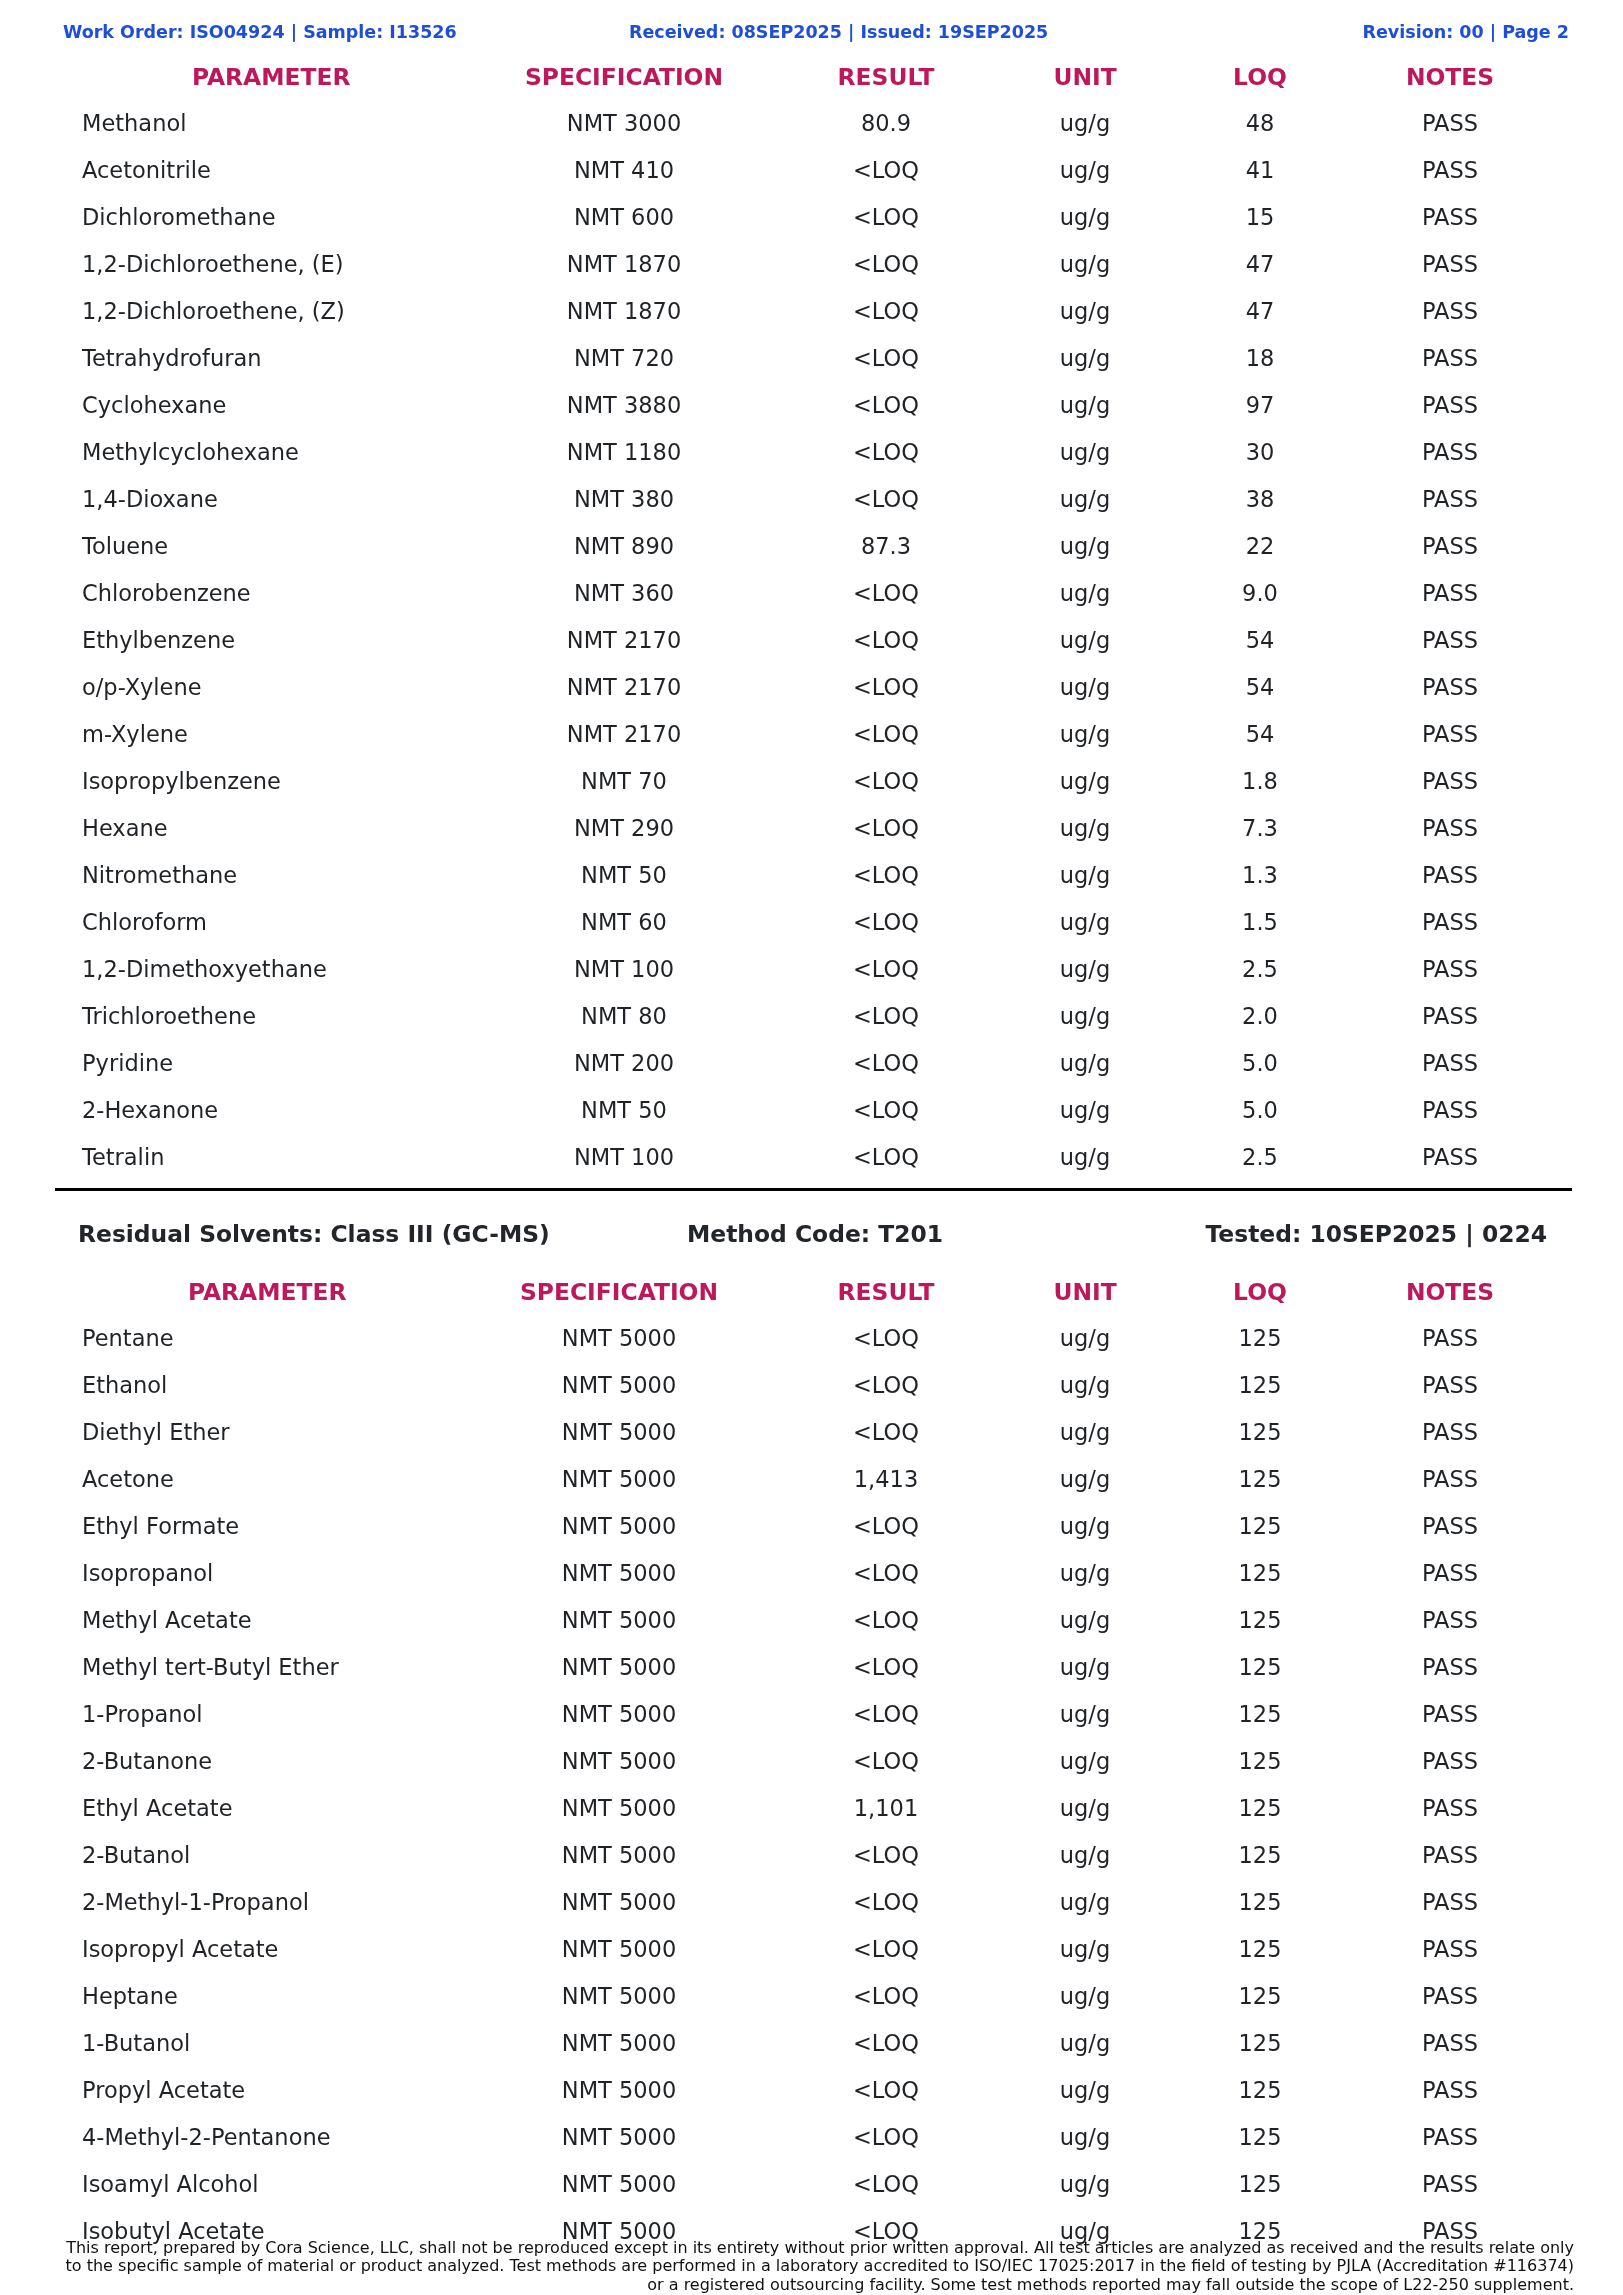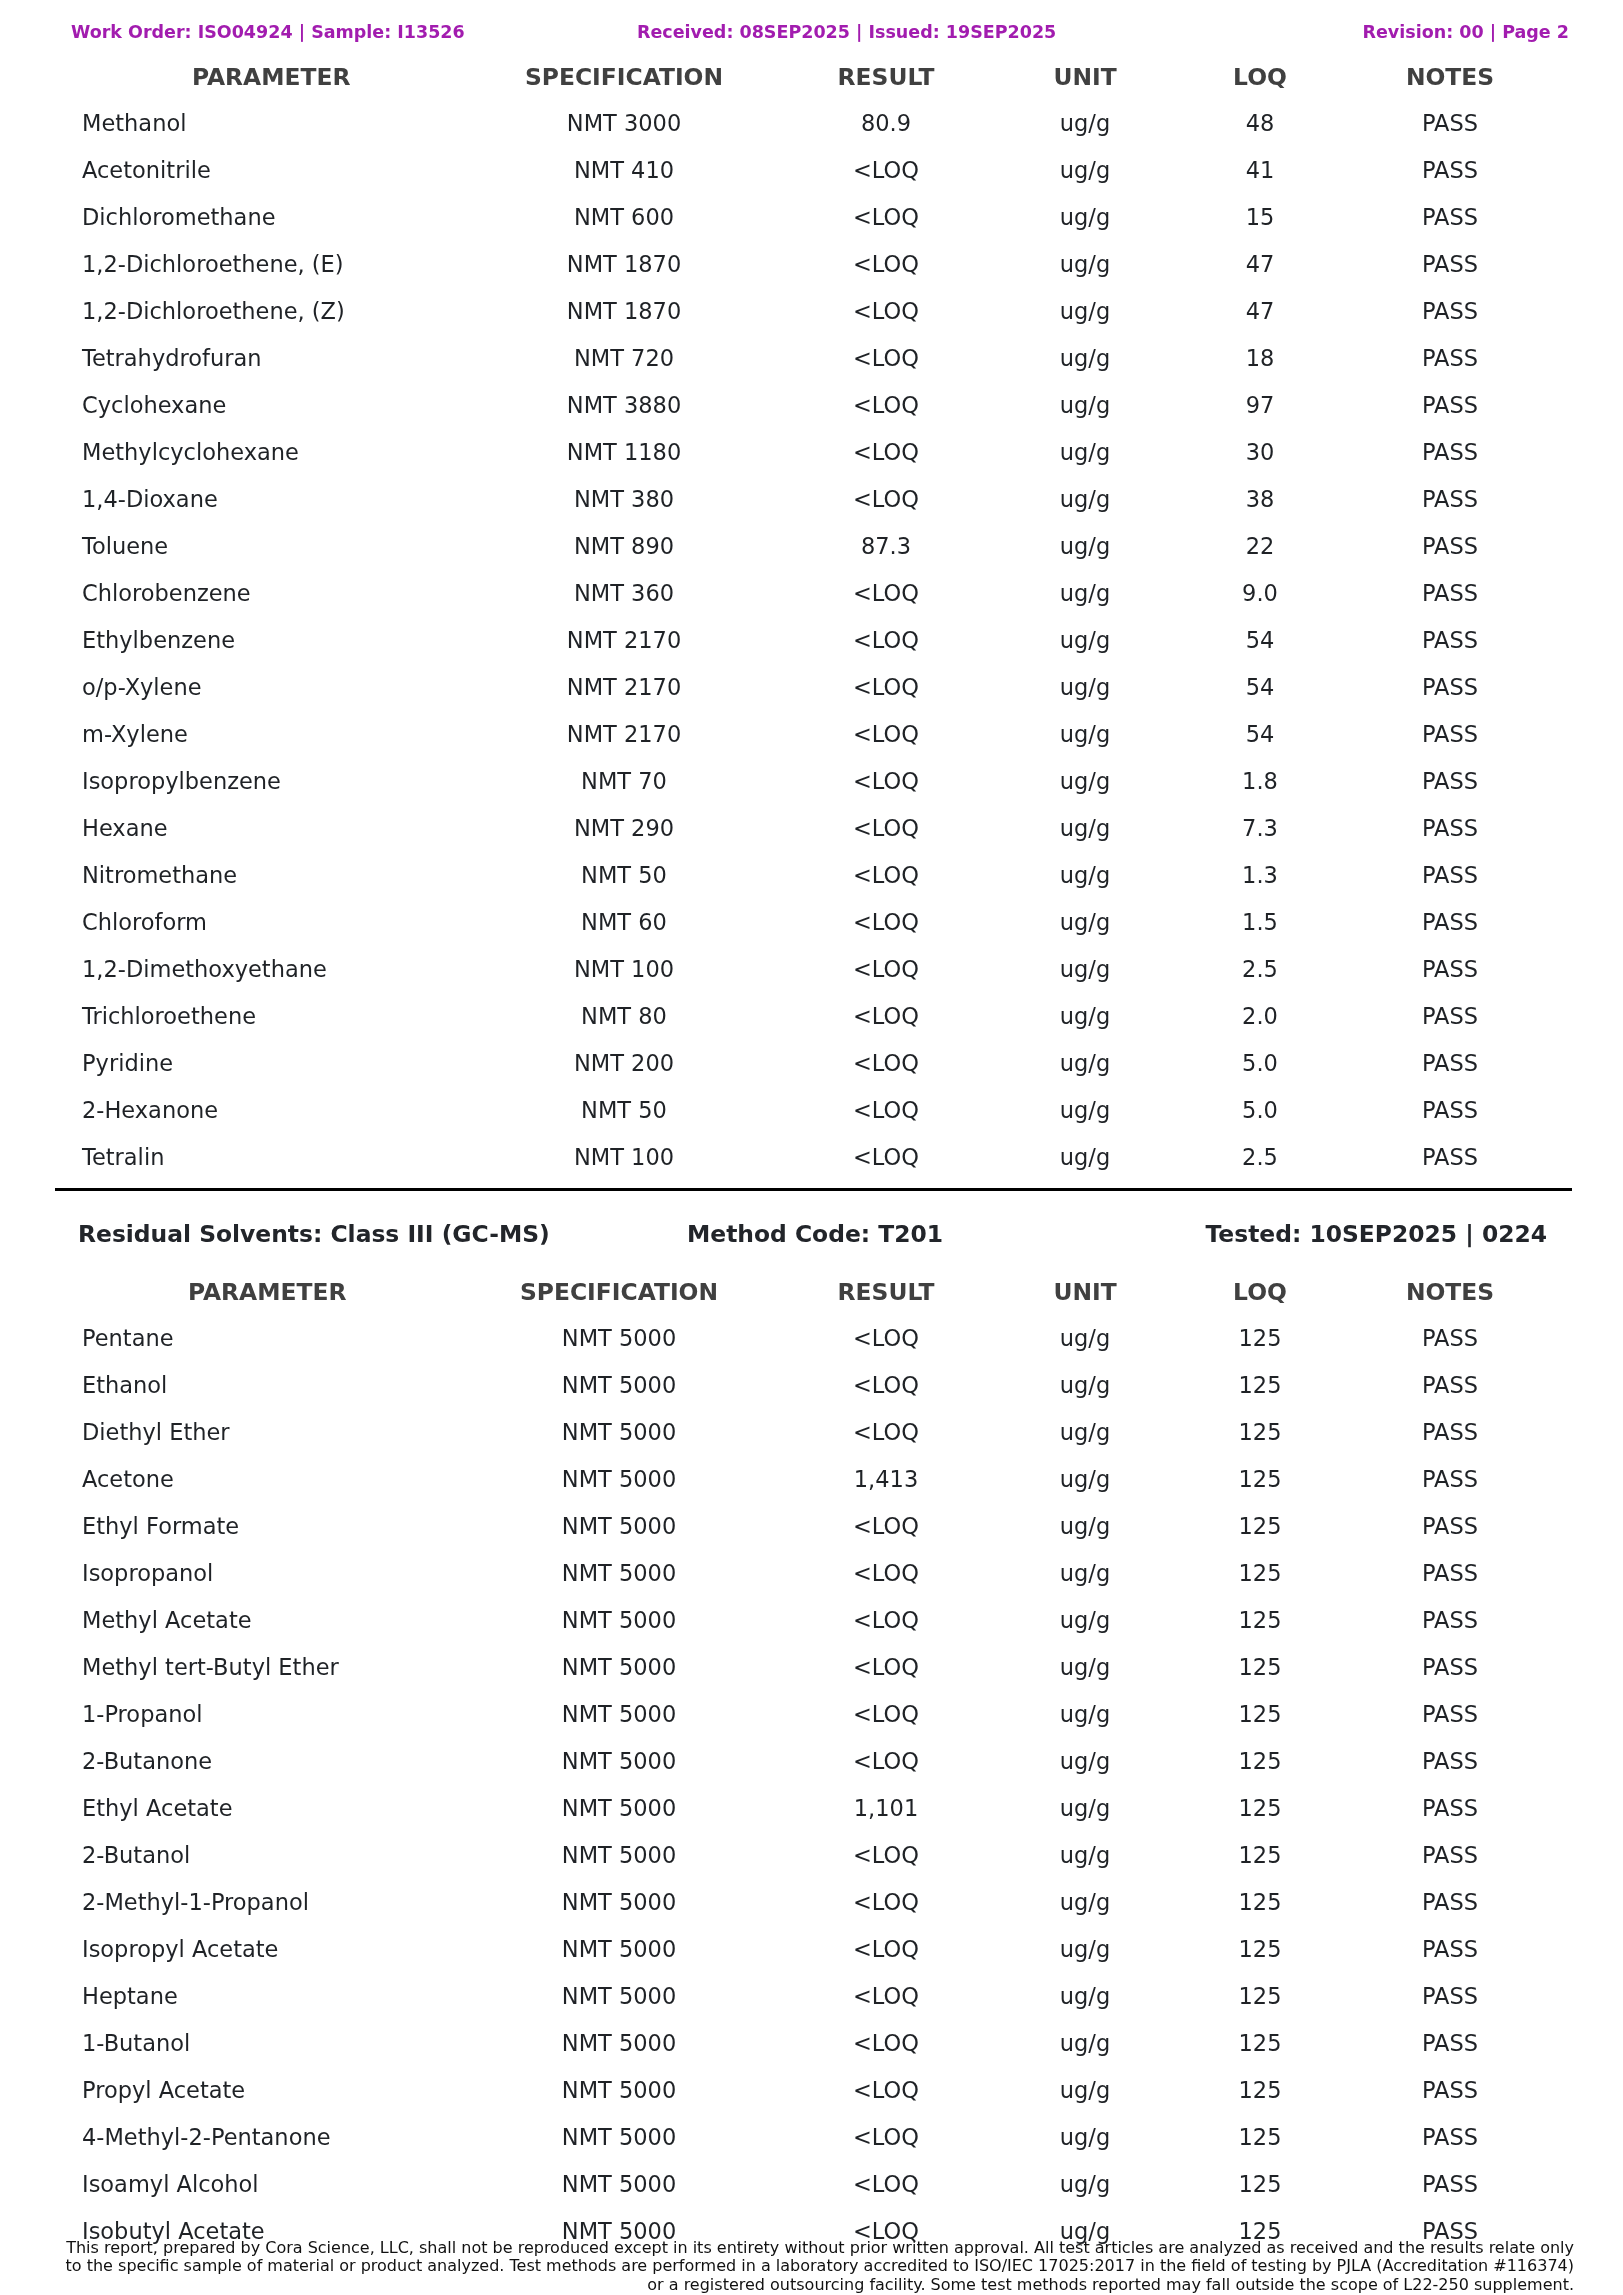--- a/index.html
+++ b/index.html
@@ -1,28 +1,28 @@
 <!DOCTYPE html>
 <html style="font-size:13.4px"><head>
 <meta charset="utf-8">
 <style>
   html, body { margin: 0; padding: 0; background: #ffffff; }
   body { width: 1624px; height: 2295px; position: relative; overflow: hidden;
          font-family: "DejaVu Sans", sans-serif; color: #1f2226; }
-  .topbar { position: absolute; top: 22px; left: 71px; right: 55px; height: 25px;
-            font-weight: bold; font-size: 17.5px; color: #a21caf; }
+  .topbar { position: absolute; top: 22px; left: 63px; right: 55px; height: 25px;
+            font-weight: bold; font-size: 17.5px; color: #1d4ed8; }
   .topbar span { position: absolute; top: 0; white-space: nowrap; }
   .tb-left { left: 0; }
   .tb-center { left: 550px; margin-left: 16px; }
   .tb-right { right: 0; }
 
   .table { position: absolute; left: 0; width: 1624px; }
   .row { position: relative; height: 47px; font-size: 22.5px; }
   .row span, .hdr span { position: absolute; top: 0; white-space: nowrap; line-height: 30px; }
-  .hdr { position: relative; height: 46px; font-weight: bold; font-size: 23.4px; color: #404040; }
+  .hdr { position: relative; height: 46px; font-weight: bold; font-size: 23.4px; color: #be185d; }
   .c-param { left: 82px; }
   .hdr .c-param { left: 192px; }
   .c-spec { left: 624px; transform: translateX(-50%); }
   .c-res { left: 886px; transform: translateX(-50%); }
   .c-unit { left: 1085px; transform: translateX(-50%); }
   .c-loq { left: 1260px; transform: translateX(-50%); }
   .c-notes { left: 1450px; transform: translateX(-50%); }
 
   #t1 { top: 62px; }
   #t1 .row:first-of-type { }

